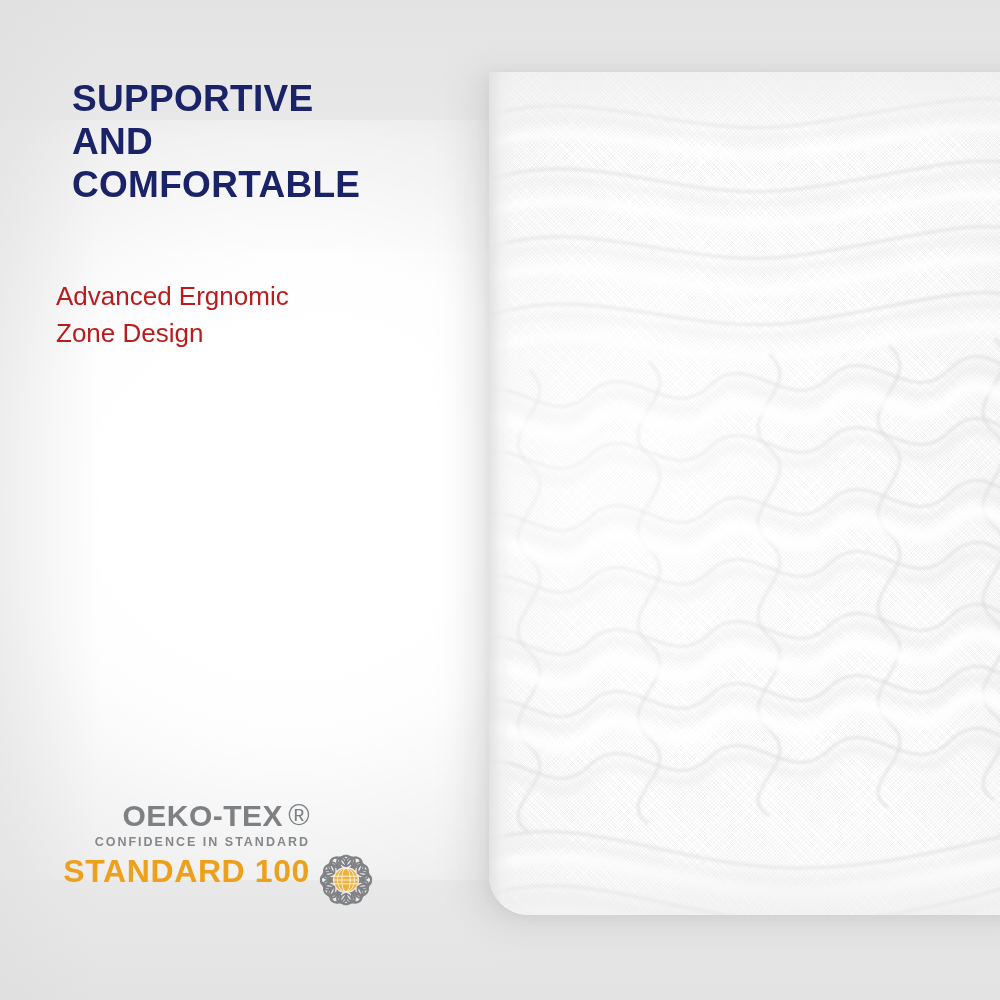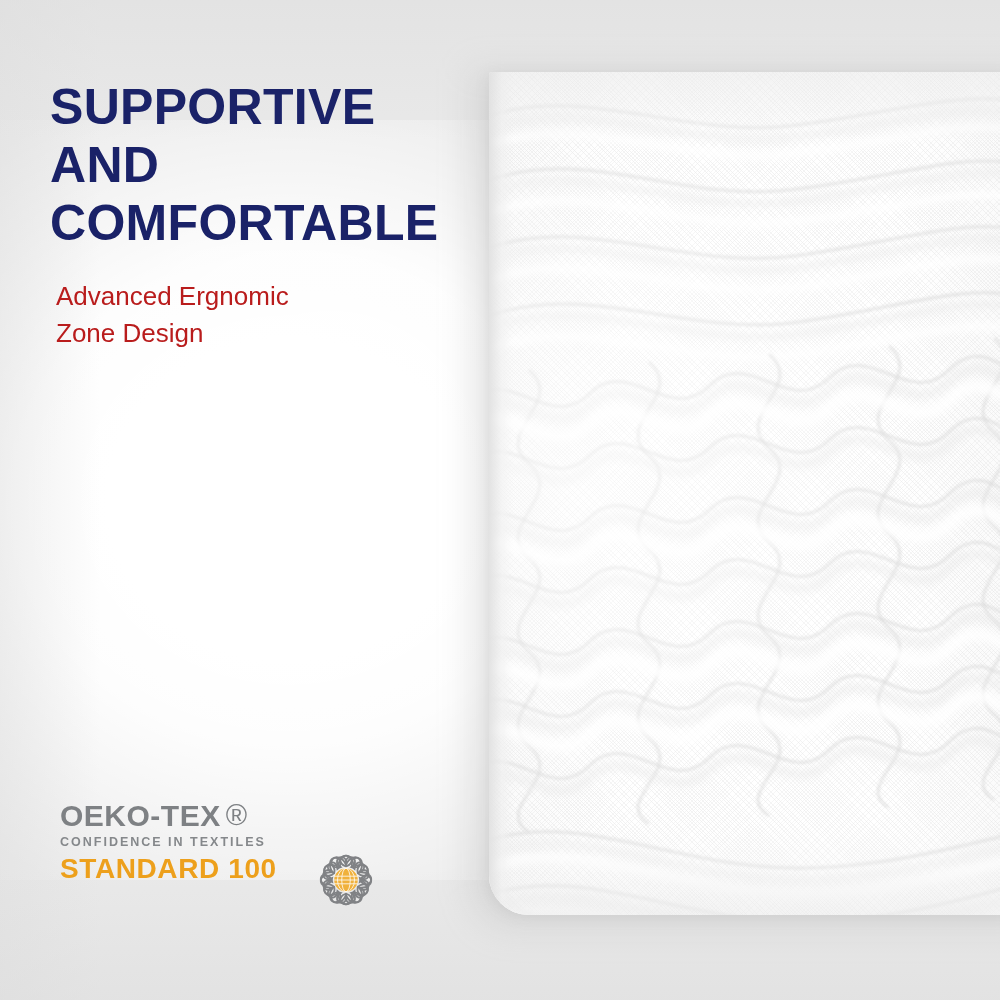--- a/index.html
+++ b/index.html
@@ -53,24 +53,24 @@
     inset: 0;
     background:
       linear-gradient(to bottom, rgba(222,222,222,0.55) 0%, rgba(222,222,222,0) 14%),
       linear-gradient(to top, rgba(220,220,220,0.5) 0%, rgba(220,220,220,0) 13%),
       linear-gradient(to right, rgba(221,221,221,0.45) 0%, rgba(221,221,221,0) 10%);
   }
 
   
   .headline {
     position: absolute;
-    left: 50px;
+    left: 72px;
     top: 78px;
     width: 430px;
-    font-size: 50px;
+    font-size: 37px;
     line-height: 1.16;
     font-weight: 700;
     letter-spacing: 0.3px;
     color: #1a2268;
     text-transform: uppercase;
     white-space: pre-line;
   }
   .subheadline {
     position: absolute;
     left: 56px;
@@ -89,21 +89,21 @@
     left: 60px;
     top: 800px;
     width: 340px;
     height: 120px;
   }
   .badge-text-col {
     position: absolute;
     left: 0;
     top: 0;
     width: 250px;
-    text-align: left;
+    text-align: right;
   }
   .badge-brand {
     font-size: 30px;
     font-weight: 700;
     color: #7e8184;
     letter-spacing: 0.5px;
     line-height: 1.08;
     white-space: nowrap;
   }
   .badge-brand .reg {
@@ -114,21 +114,21 @@
   }
   .badge-sub {
     font-size: 12.5px;
     font-weight: 600;
     color: #85888b;
     letter-spacing: 2.0px;
     margin-top: 3px;
     white-space: nowrap;
   }
   .badge-standard {
-    font-size: 28px;
+    font-size: 32px;
     font-weight: 700;
     color: #eda01c;
     letter-spacing: 0.6px;
     margin-top: 4px;
     white-space: nowrap;
   }
   .badge-emblem {
     position: absolute;
     left: 248px;
     top: 42px;
@@ -326,21 +326,21 @@
 COMFORTABLE</div>
 
   <div class="subheadline">Advanced Ergnomic
 Zone Design</div>
 
   <div class="badge">
     <div class="badge-text-col">
       <div class="badge-brand">
         <span>OEKO-TEX</span><span class="reg">®</span>
       </div>
-      <div class="badge-sub">CONFIDENCE IN TEXTILES</div>
+      <div class="badge-sub">CONFIDENCE IN STANDARD</div>
       <div class="badge-standard">STANDARD 100</div>
     </div>
 
     <svg class="badge-emblem" viewBox="0 0 100 100">
       <g stroke="#808285" stroke-width="2.4" fill="none">
         <g transform="translate(50,50)">
           <g transform="rotate(0)">
             <path d="M0,-20 C-4,-30 -14,-33 -18,-27 C-22,-21 -15,-14 -7,-17
                      C-15,-22 -12,-30 -6,-30 C-1,-30 2,-25 0,-20 Z"></path>
             <path d="M0,-20 C4,-30 14,-33 18,-27 C22,-21 15,-14 7,-17

